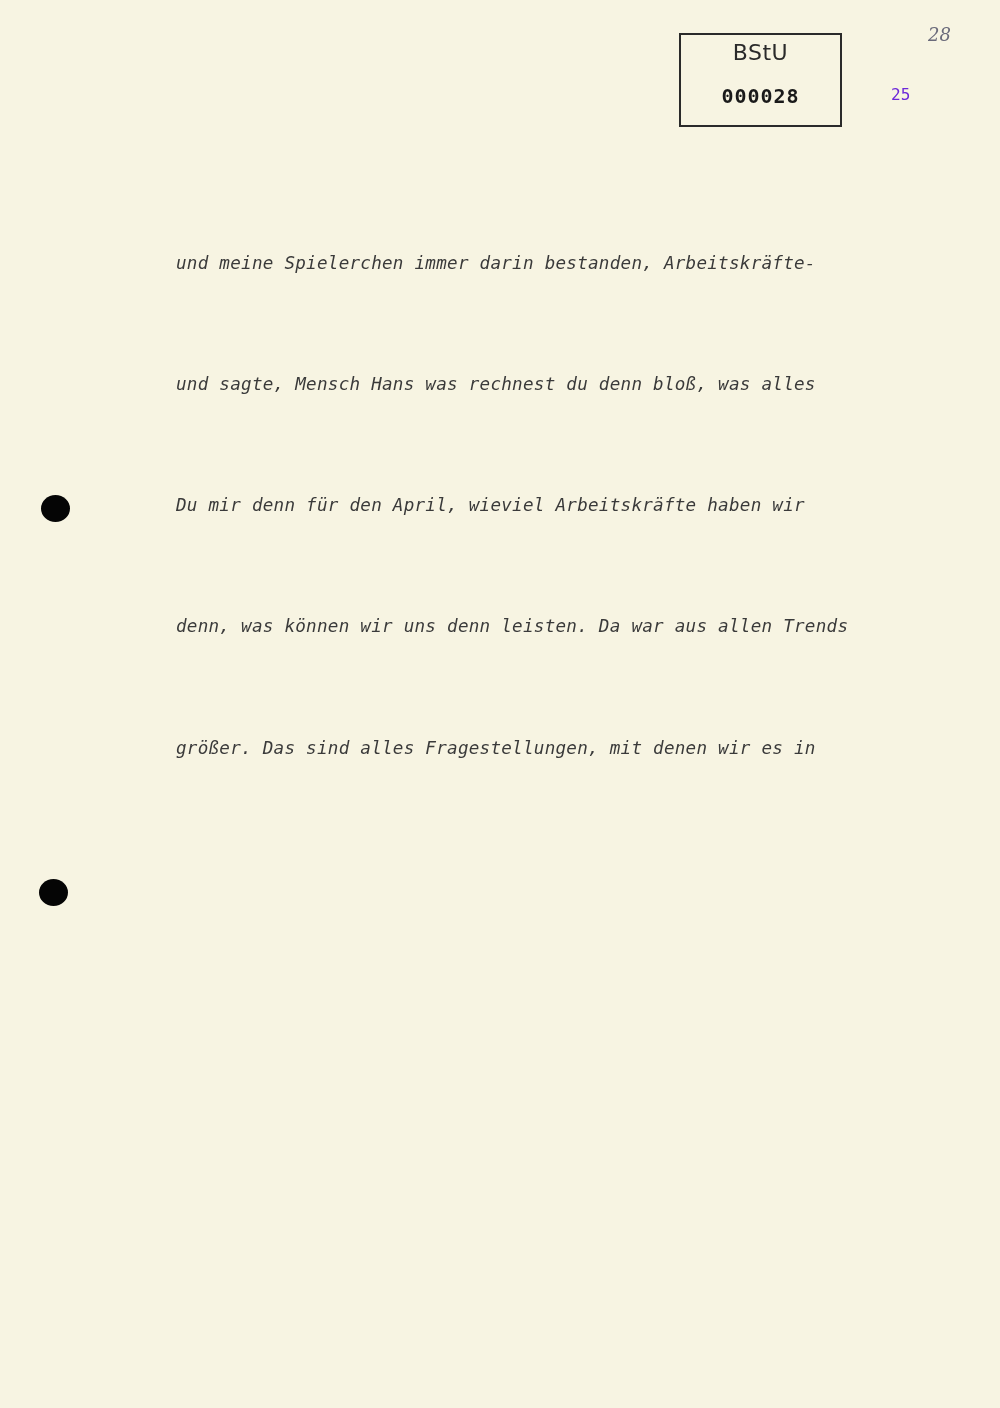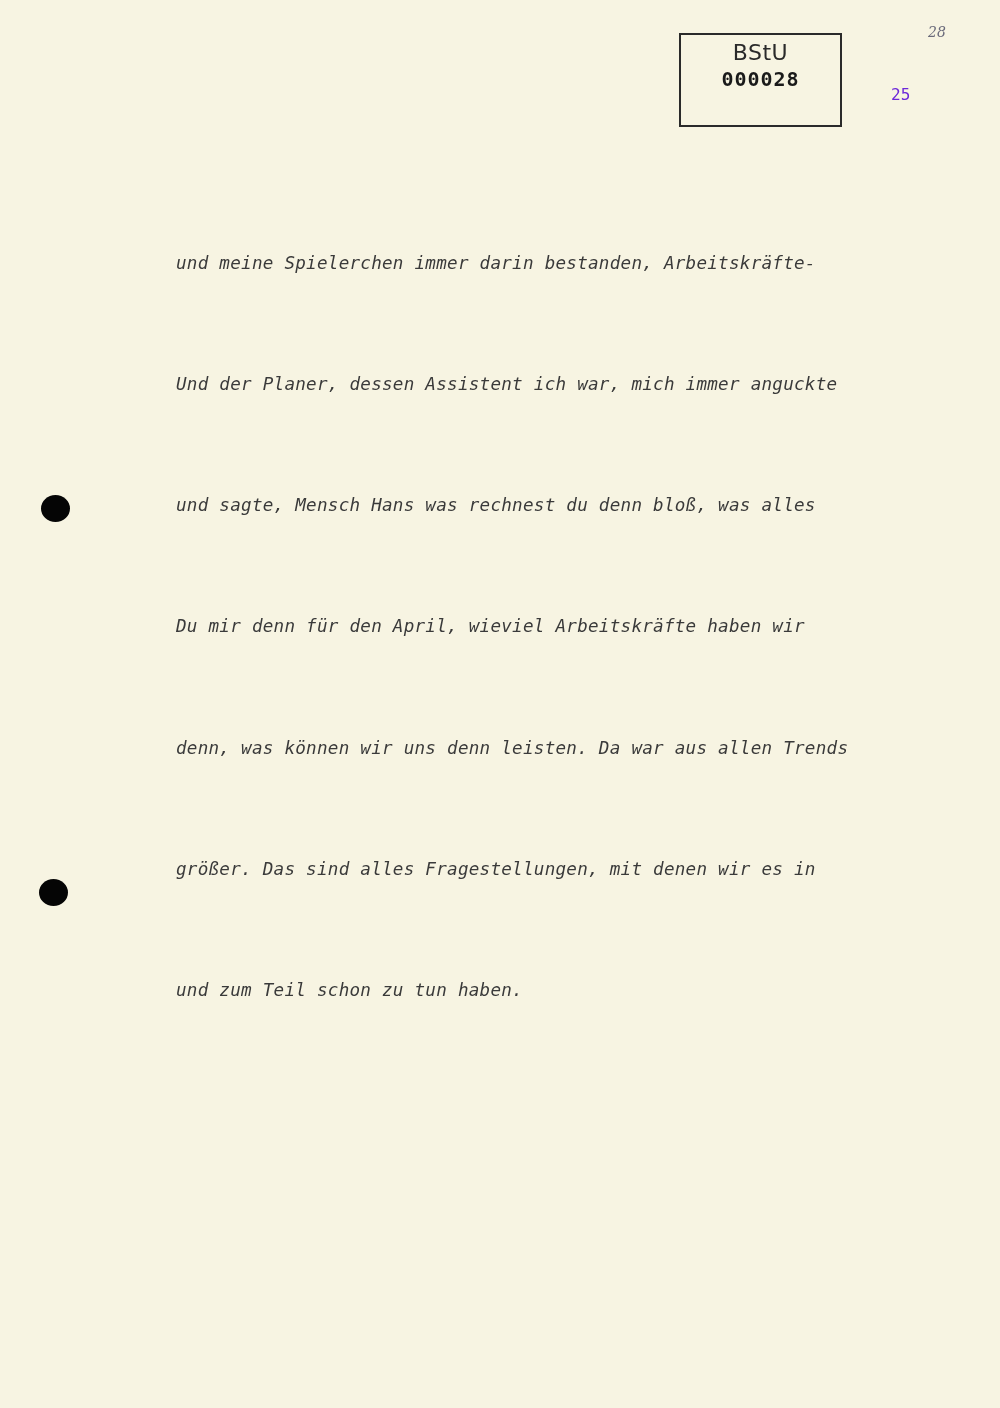--- a/index.html
+++ b/index.html
@@ -18,30 +18,30 @@
     text-align: center;
   }
   .stamp-title {
     font-family: "DejaVu Sans", sans-serif;
     font-size: 22px; color: #2a2a2a;
     margin-top: 5px; letter-spacing: 0.5px;
   }
   .stamp-number {
     font-family: "DejaVu Sans Mono", monospace;
     font-size: 20px; font-weight: bold; color: #1a1a1a;
-    margin-top: 2px; letter-spacing: 1px;
+    margin-top: 19px; letter-spacing: 1px;
   }
   .page-number {
     position: absolute; left: 891px; top: 85px;
     font-size: 16px; color: #6d28d9;
   }
   .hand-number {
     position: absolute; left: 928px; top: 24px;
     font-family: "DejaVu Serif", serif; font-style: italic;
-    font-size: 14px; color: #6a6a7a;
+    font-size: 18px; color: #6a6a7a;
   }
   .punch-hole {
     position: absolute; width: 29px; height: 27px;
     border-radius: 50%; background: #050505;
   }
   .text {
     position: absolute; left: 176px; top: 162px;
     font-size: 17.6px; line-height: 40.4px;
     white-space: pre;
     letter-spacing: 0.25px;
@@ -57,26 +57,24 @@
 </div>
 
 <div class="hand-number">28</div>
 <div class="page-number">25</div>
 
 <div class="punch-hole" style="left:41px; top:495px;"></div>
 <div class="punch-hole" style="left:39px; top:879px;"></div>
 
 <div class="text">
   <span class="line">und meine Spielerchen immer darin bestanden, Arbeitskräfte-</span>
-  <span class="line">Und der Planer, dessen Assistent ich war, mich immer anguckte</span>
   <span class="line">und sagte, Mensch Hans was rechnest du denn bloß, was alles</span>
   <span class="line">Du mir denn für den April, wieviel Arbeitskräfte haben wir</span>
   <span class="line">denn, was können wir uns denn leisten. Da war aus allen Trends</span>
   <span class="line">größer. Das sind alles Fragestellungen, mit denen wir es in</span>
-  <span class="line">und zum Teil schon zu tun haben.</span>
   
   
   
   
   
   
   
   
   
   

